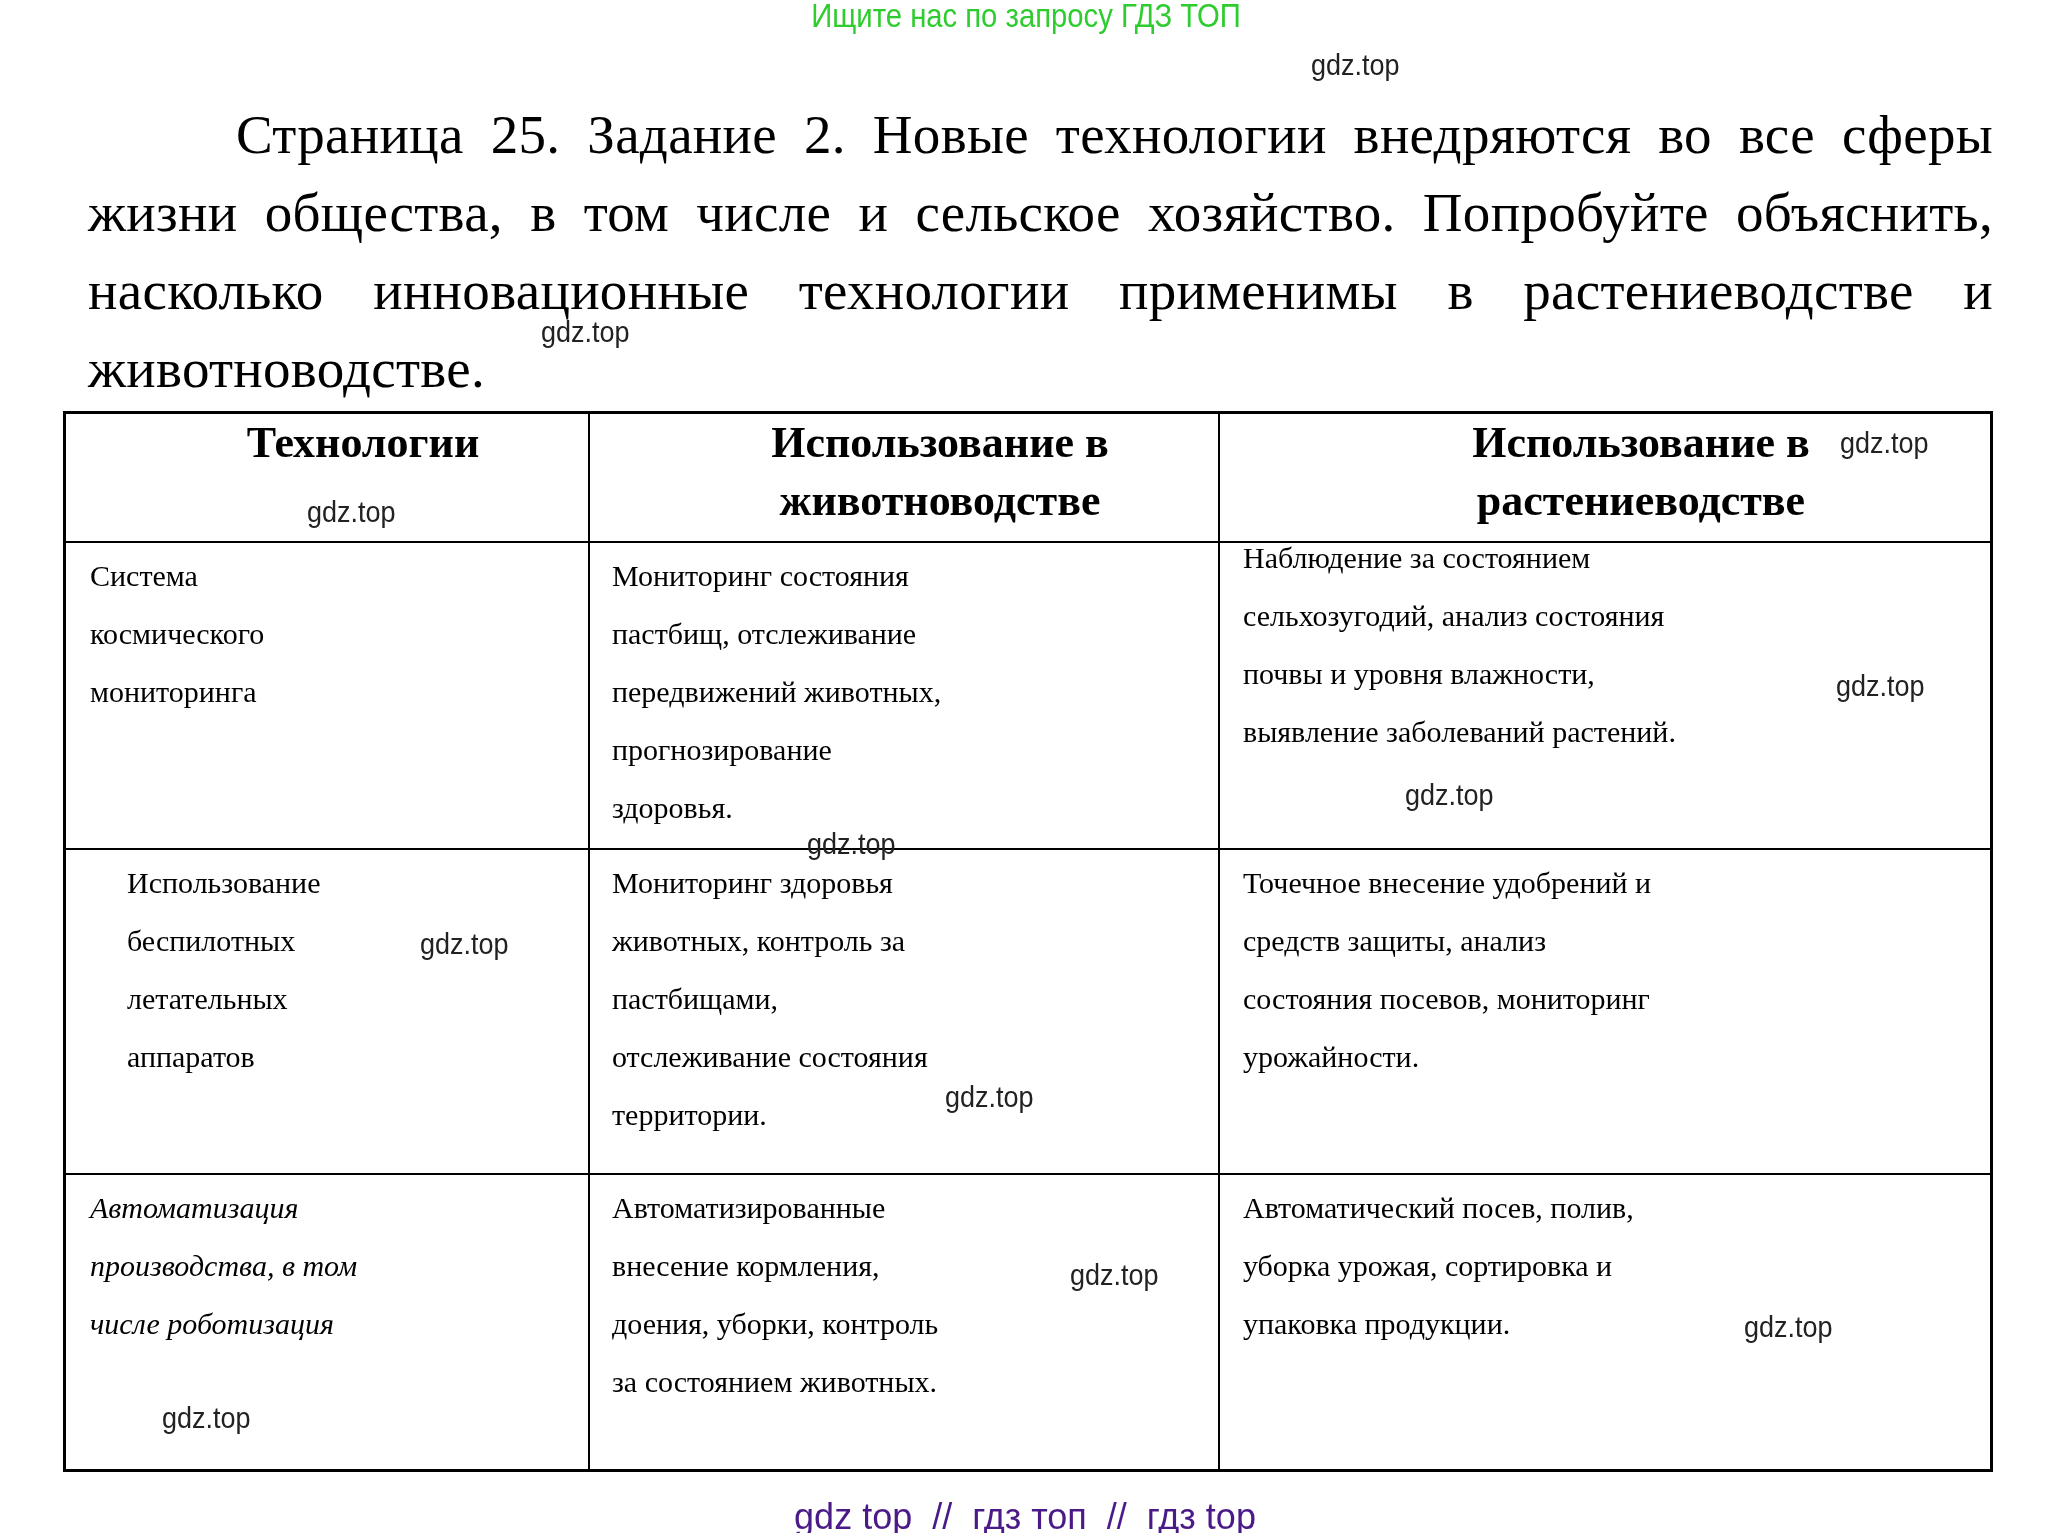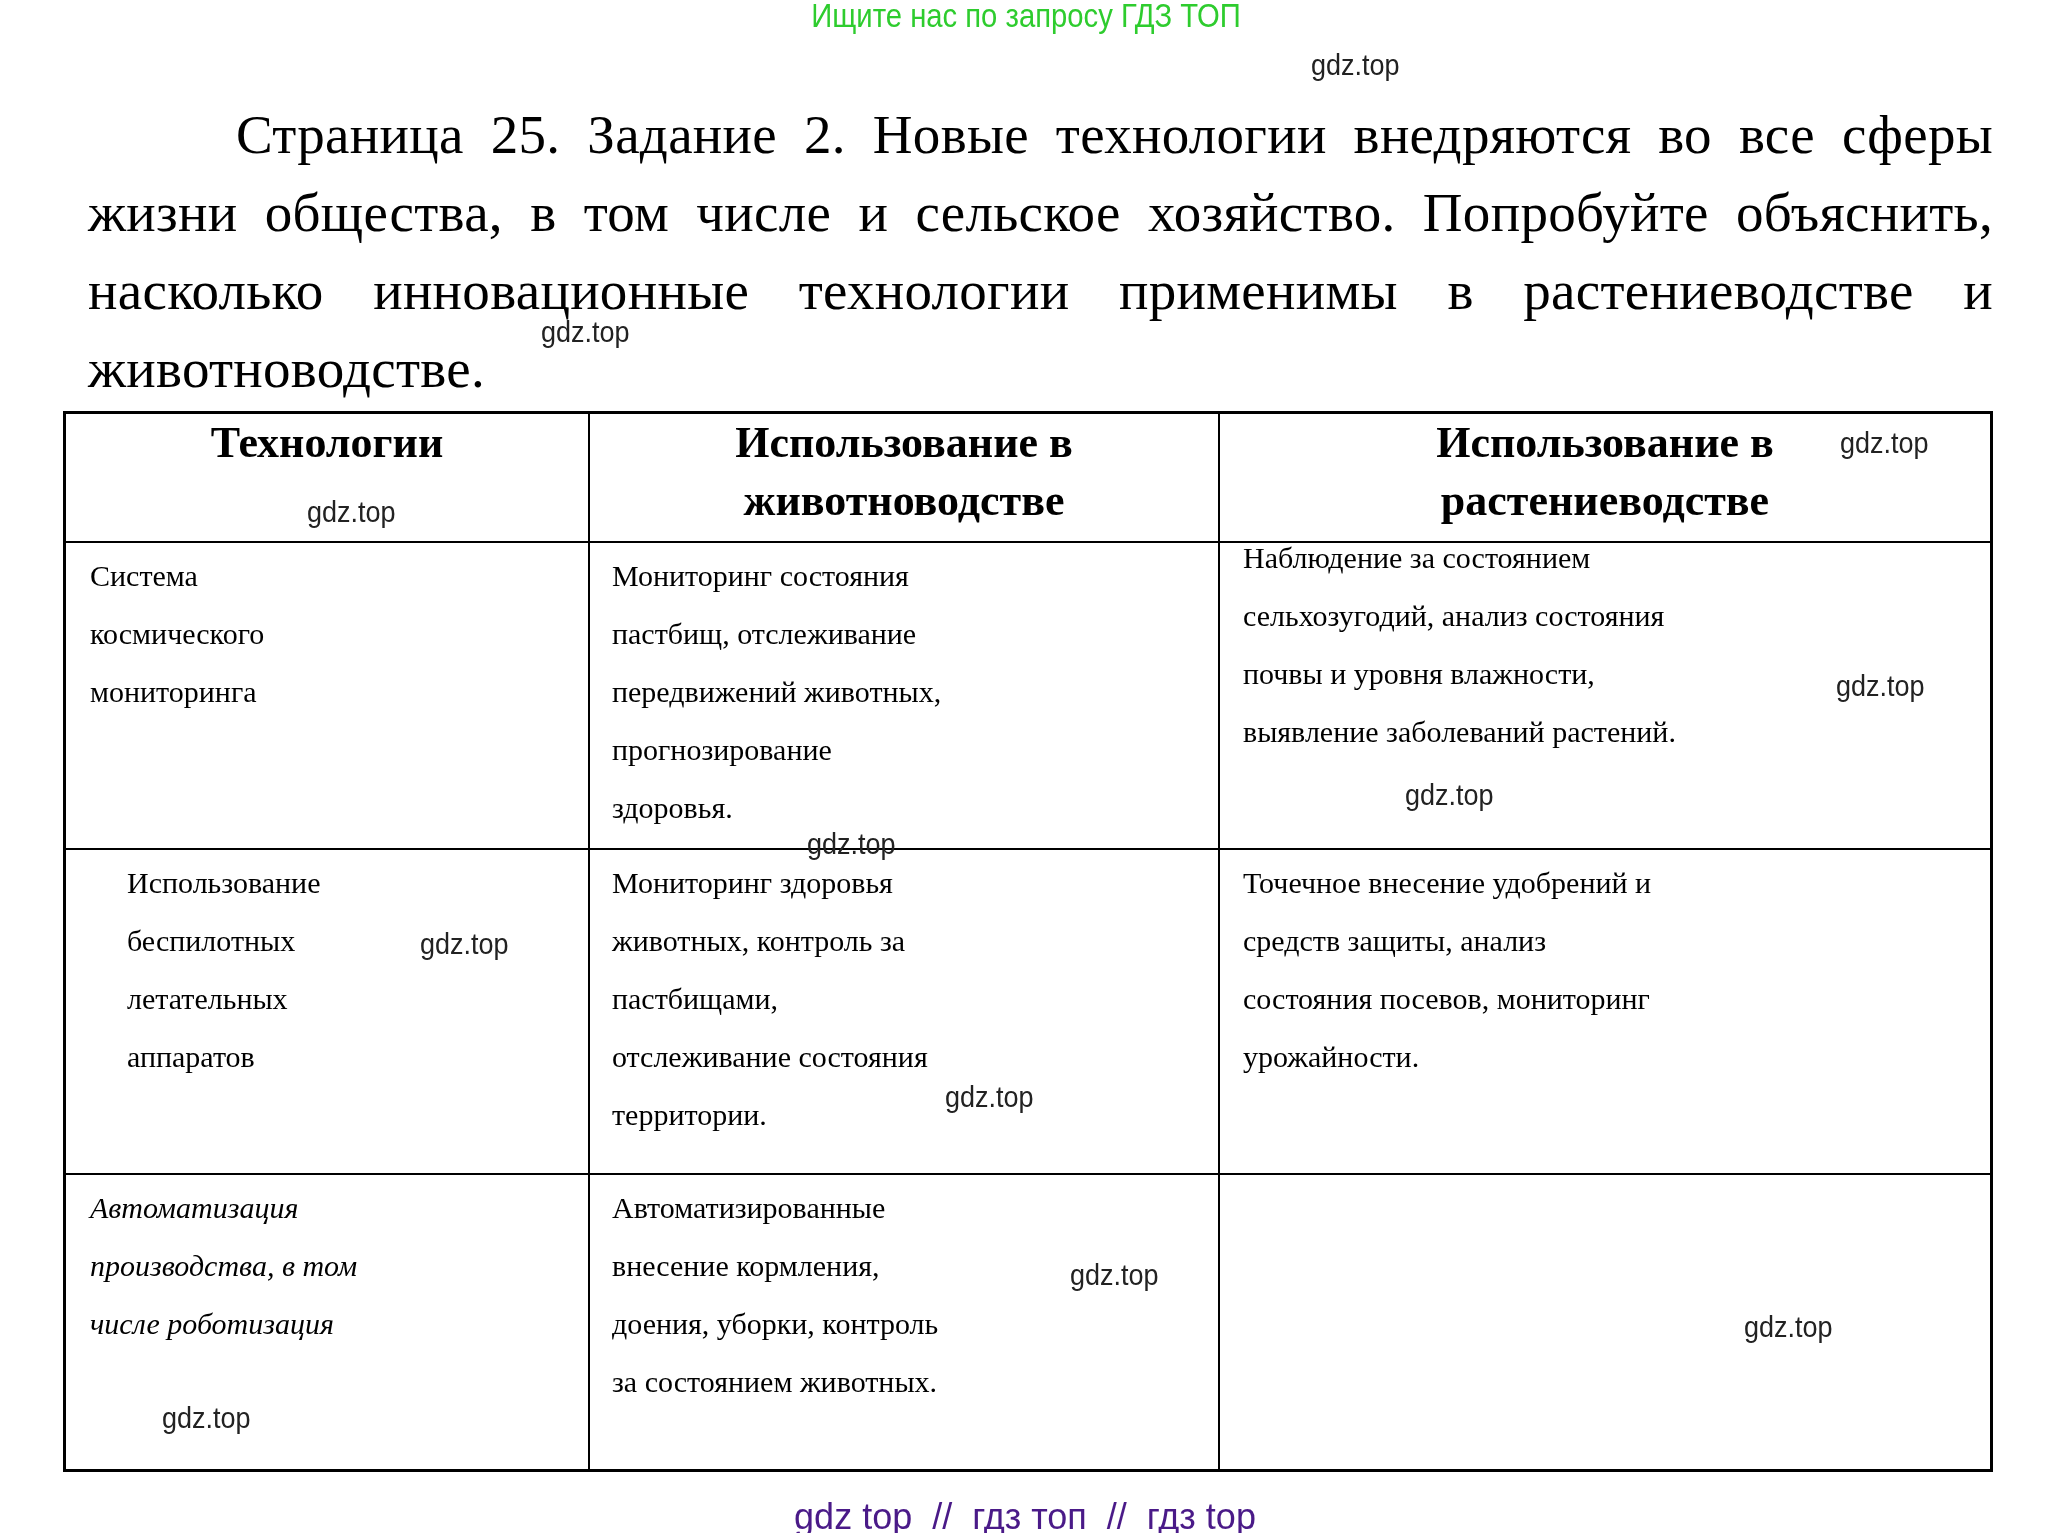--- a/index.html
+++ b/index.html
@@ -11,21 +11,21 @@
   .wm { position:absolute; font-family:"Liberation Sans", "DejaVu Sans", sans-serif;
         font-size:30px; color:#222; white-space:nowrap; line-height:1; transform:scaleX(0.9); transform-origin:left top; }
   .title { position:absolute; left:88px; top:96px; width:1905px;
            font-weight:normal; font-size:55px; line-height:78px; text-align:justify; letter-spacing:0.3px; }
   .title .indent { display:inline-block; width:148px; }
   .table { position:absolute; left:63px; top:411px; width:1930px; height:1061px;
            border:3px solid #000; box-sizing:border-box; }
   .vline { position:absolute; top:0; bottom:0; width:2px; background:#000; }
   .hline { position:absolute; left:0; right:0; height:2px; background:#000; }
   .cell { position:absolute; font-size:30px; line-height:58px; white-space:pre-line; }
-  .hcell { position:absolute; font-size:44px; line-height:58px; font-weight:bold; text-align:center; white-space:pre-line; }
+  .hcell { position:absolute; font-size:44px; line-height:58px; font-weight:bold; text-align:center; white-space:pre-line;padding-left:36px; }
   .footer { position:absolute; left:0; width:2050px; top:1496px; text-align:center;
             font-family:"Liberation Sans", "DejaVu Sans", sans-serif; font-size:36px; color:#4a1a88; white-space:pre; }
 </style>
 </head>
 <body>
 
 <div class="promo">Ищите нас по запросу ГДЗ ТОП</div>
 <div class="wm" style="left:1311px; top:50px;">gdz.top</div>
 
 <div class="title"><span class="indent"></span><span>Страница 25. Задание 2. Новые технологии внедряются во все сферы жизни общества, в том числе и сельское хозяйство. Попробуйте объяснить, насколько инновационные технологии применимы в растениеводстве и животноводстве.</span></div>
@@ -71,20 +71,23 @@
 состояния посевов, мониторинг
 урожайности.</div>
 
   <div class="cell" style="left:24px; top:765px; width:500px;font-style:italic;">Автоматизация
 производства,   в   том
 числе роботизация</div>
   <div class="cell" style="left:546px; top:765px; width:600px;">Автоматизированные
 внесение кормления,
 доения, уборки, контроль
 за состоянием животных.</div>
+  <div class="cell" style="left:1177px; top:765px; width:750px;">Автоматический посев, полив,
+уборка урожая, сортировка и
+упаковка продукции.</div>
 </div>
 
 <div class="wm" style="left:307px; top:497px;">gdz.top</div>
 <div class="wm" style="left:1840px; top:428px;">gdz.top</div>
 <div class="wm" style="left:1836px; top:671px;">gdz.top</div>
 <div class="wm" style="left:1405px; top:780px;">gdz.top</div>
 <div class="wm" style="left:807px; top:829px;">gdz.top</div>
 <div class="wm" style="left:420px; top:929px;">gdz.top</div>
 <div class="wm" style="left:945px; top:1082px;">gdz.top</div>
 <div class="wm" style="left:1070px; top:1260px;">gdz.top</div>

